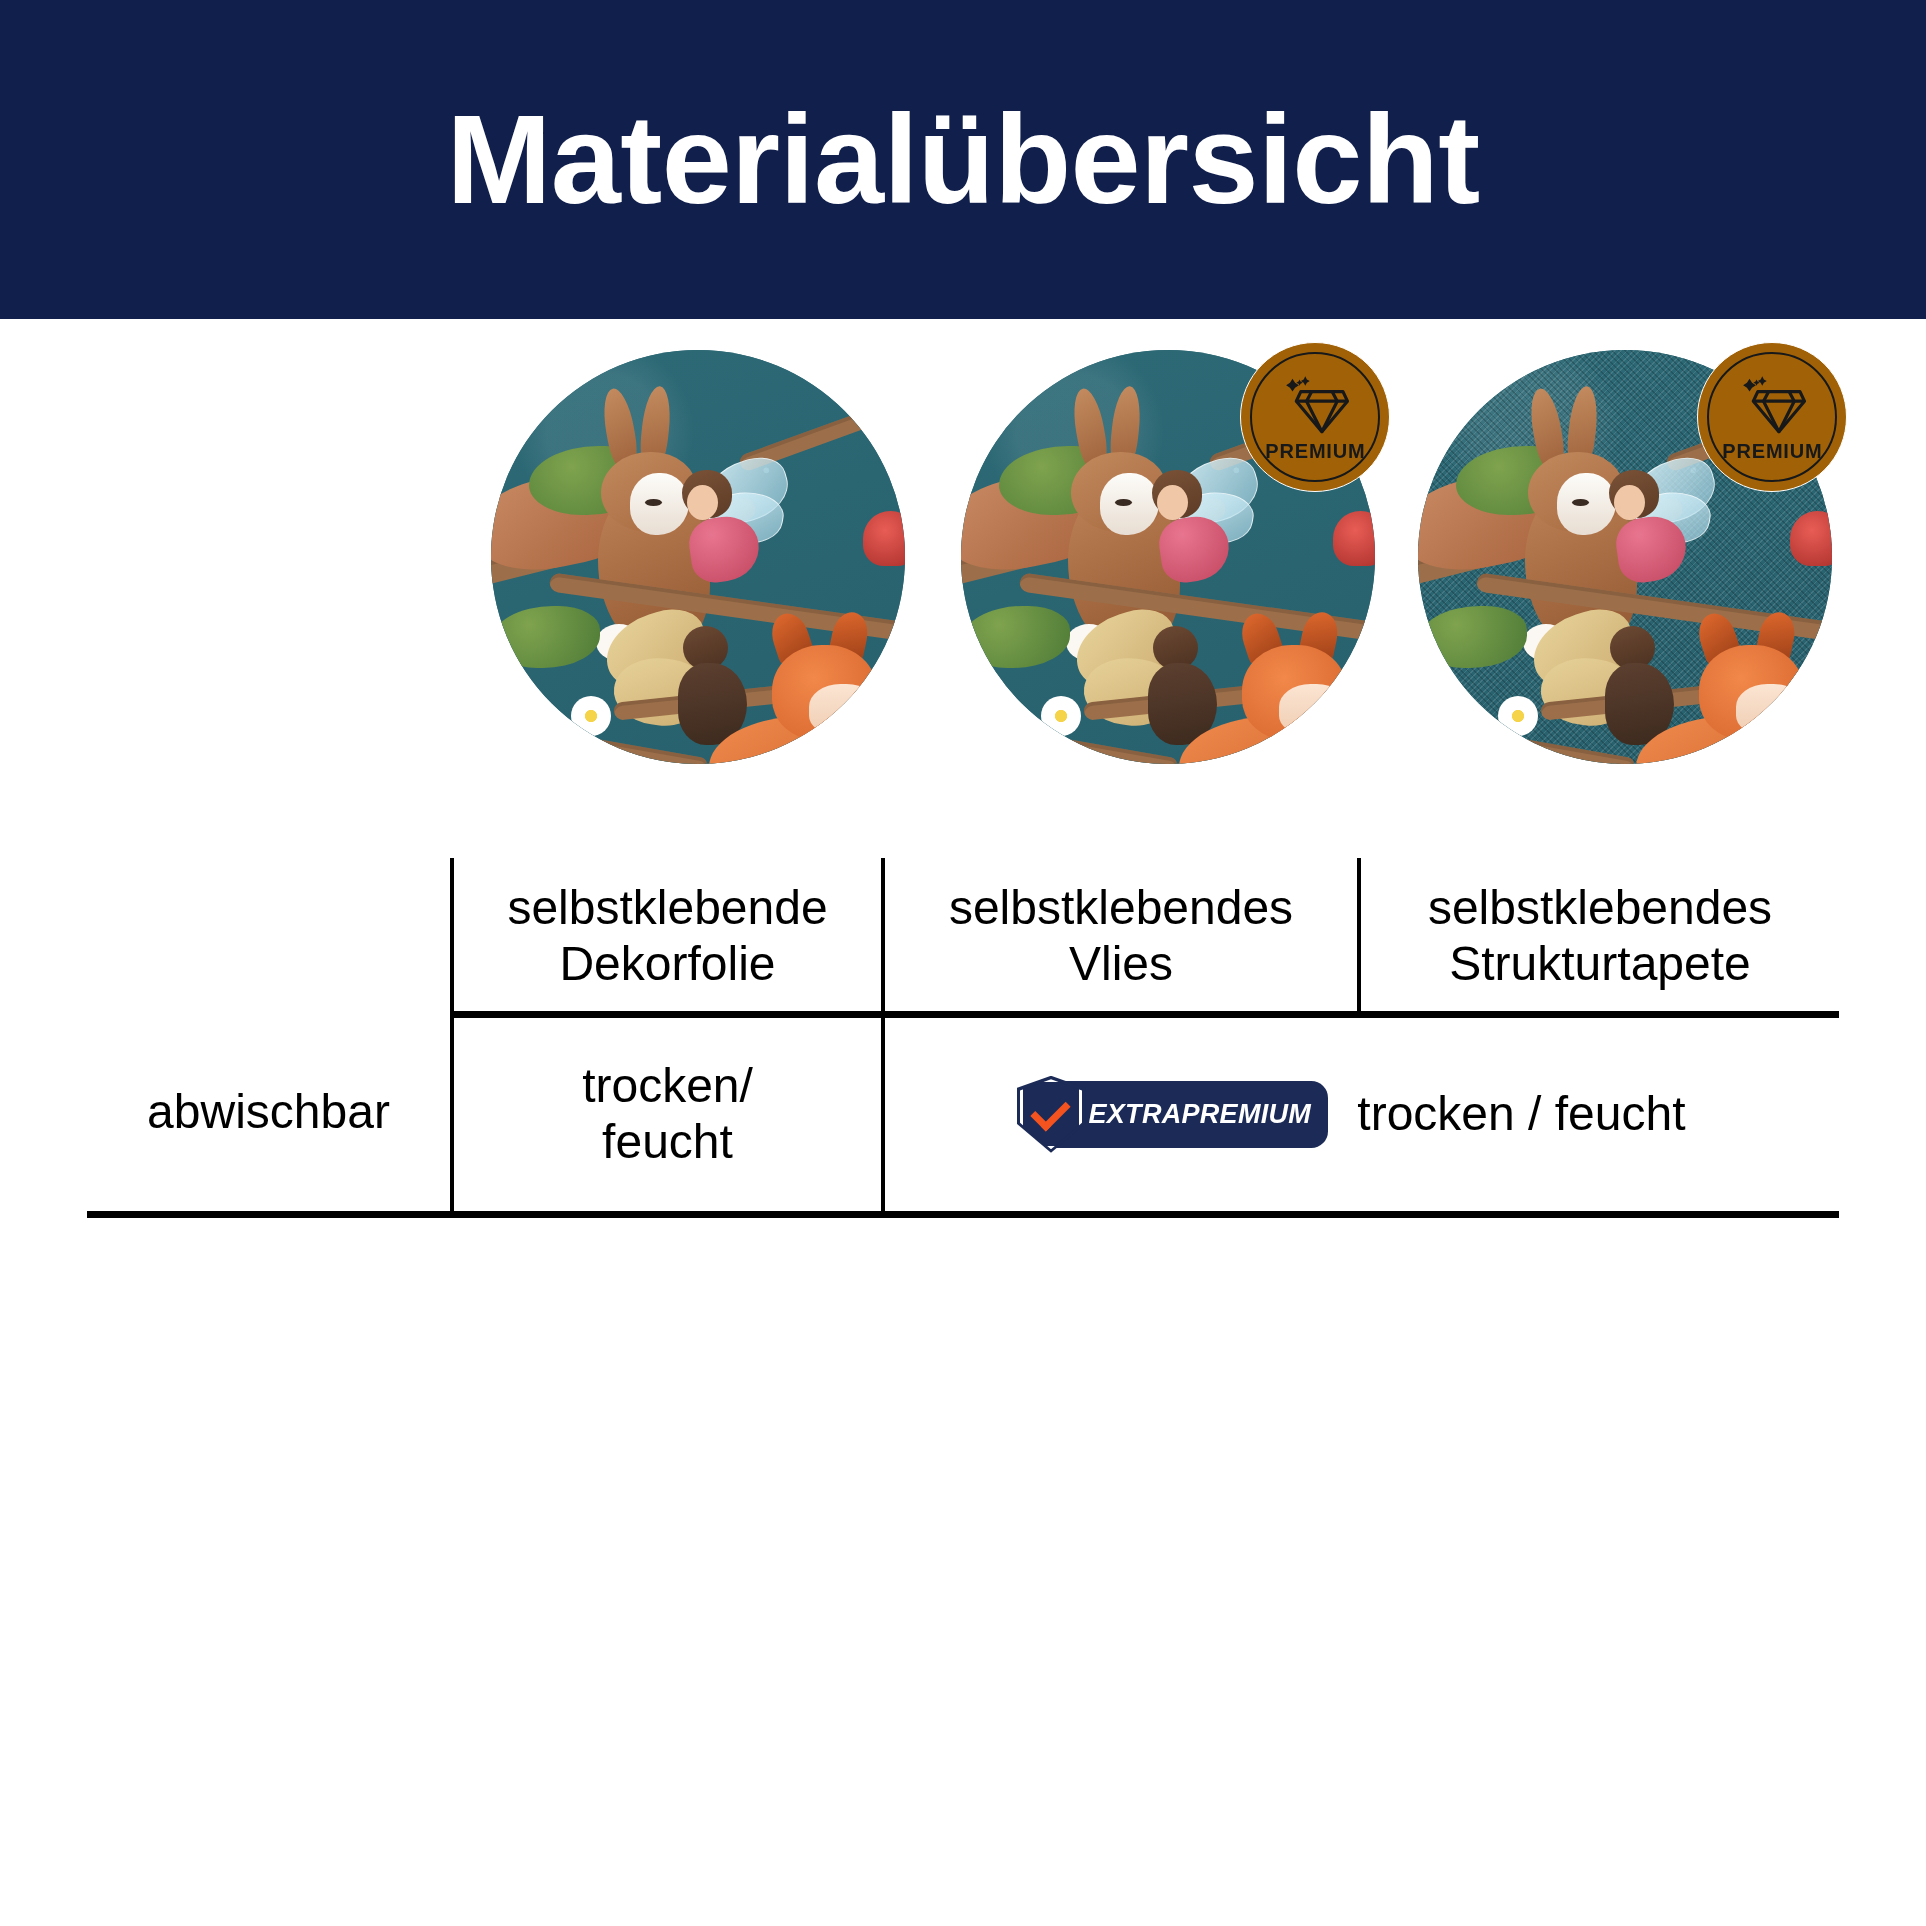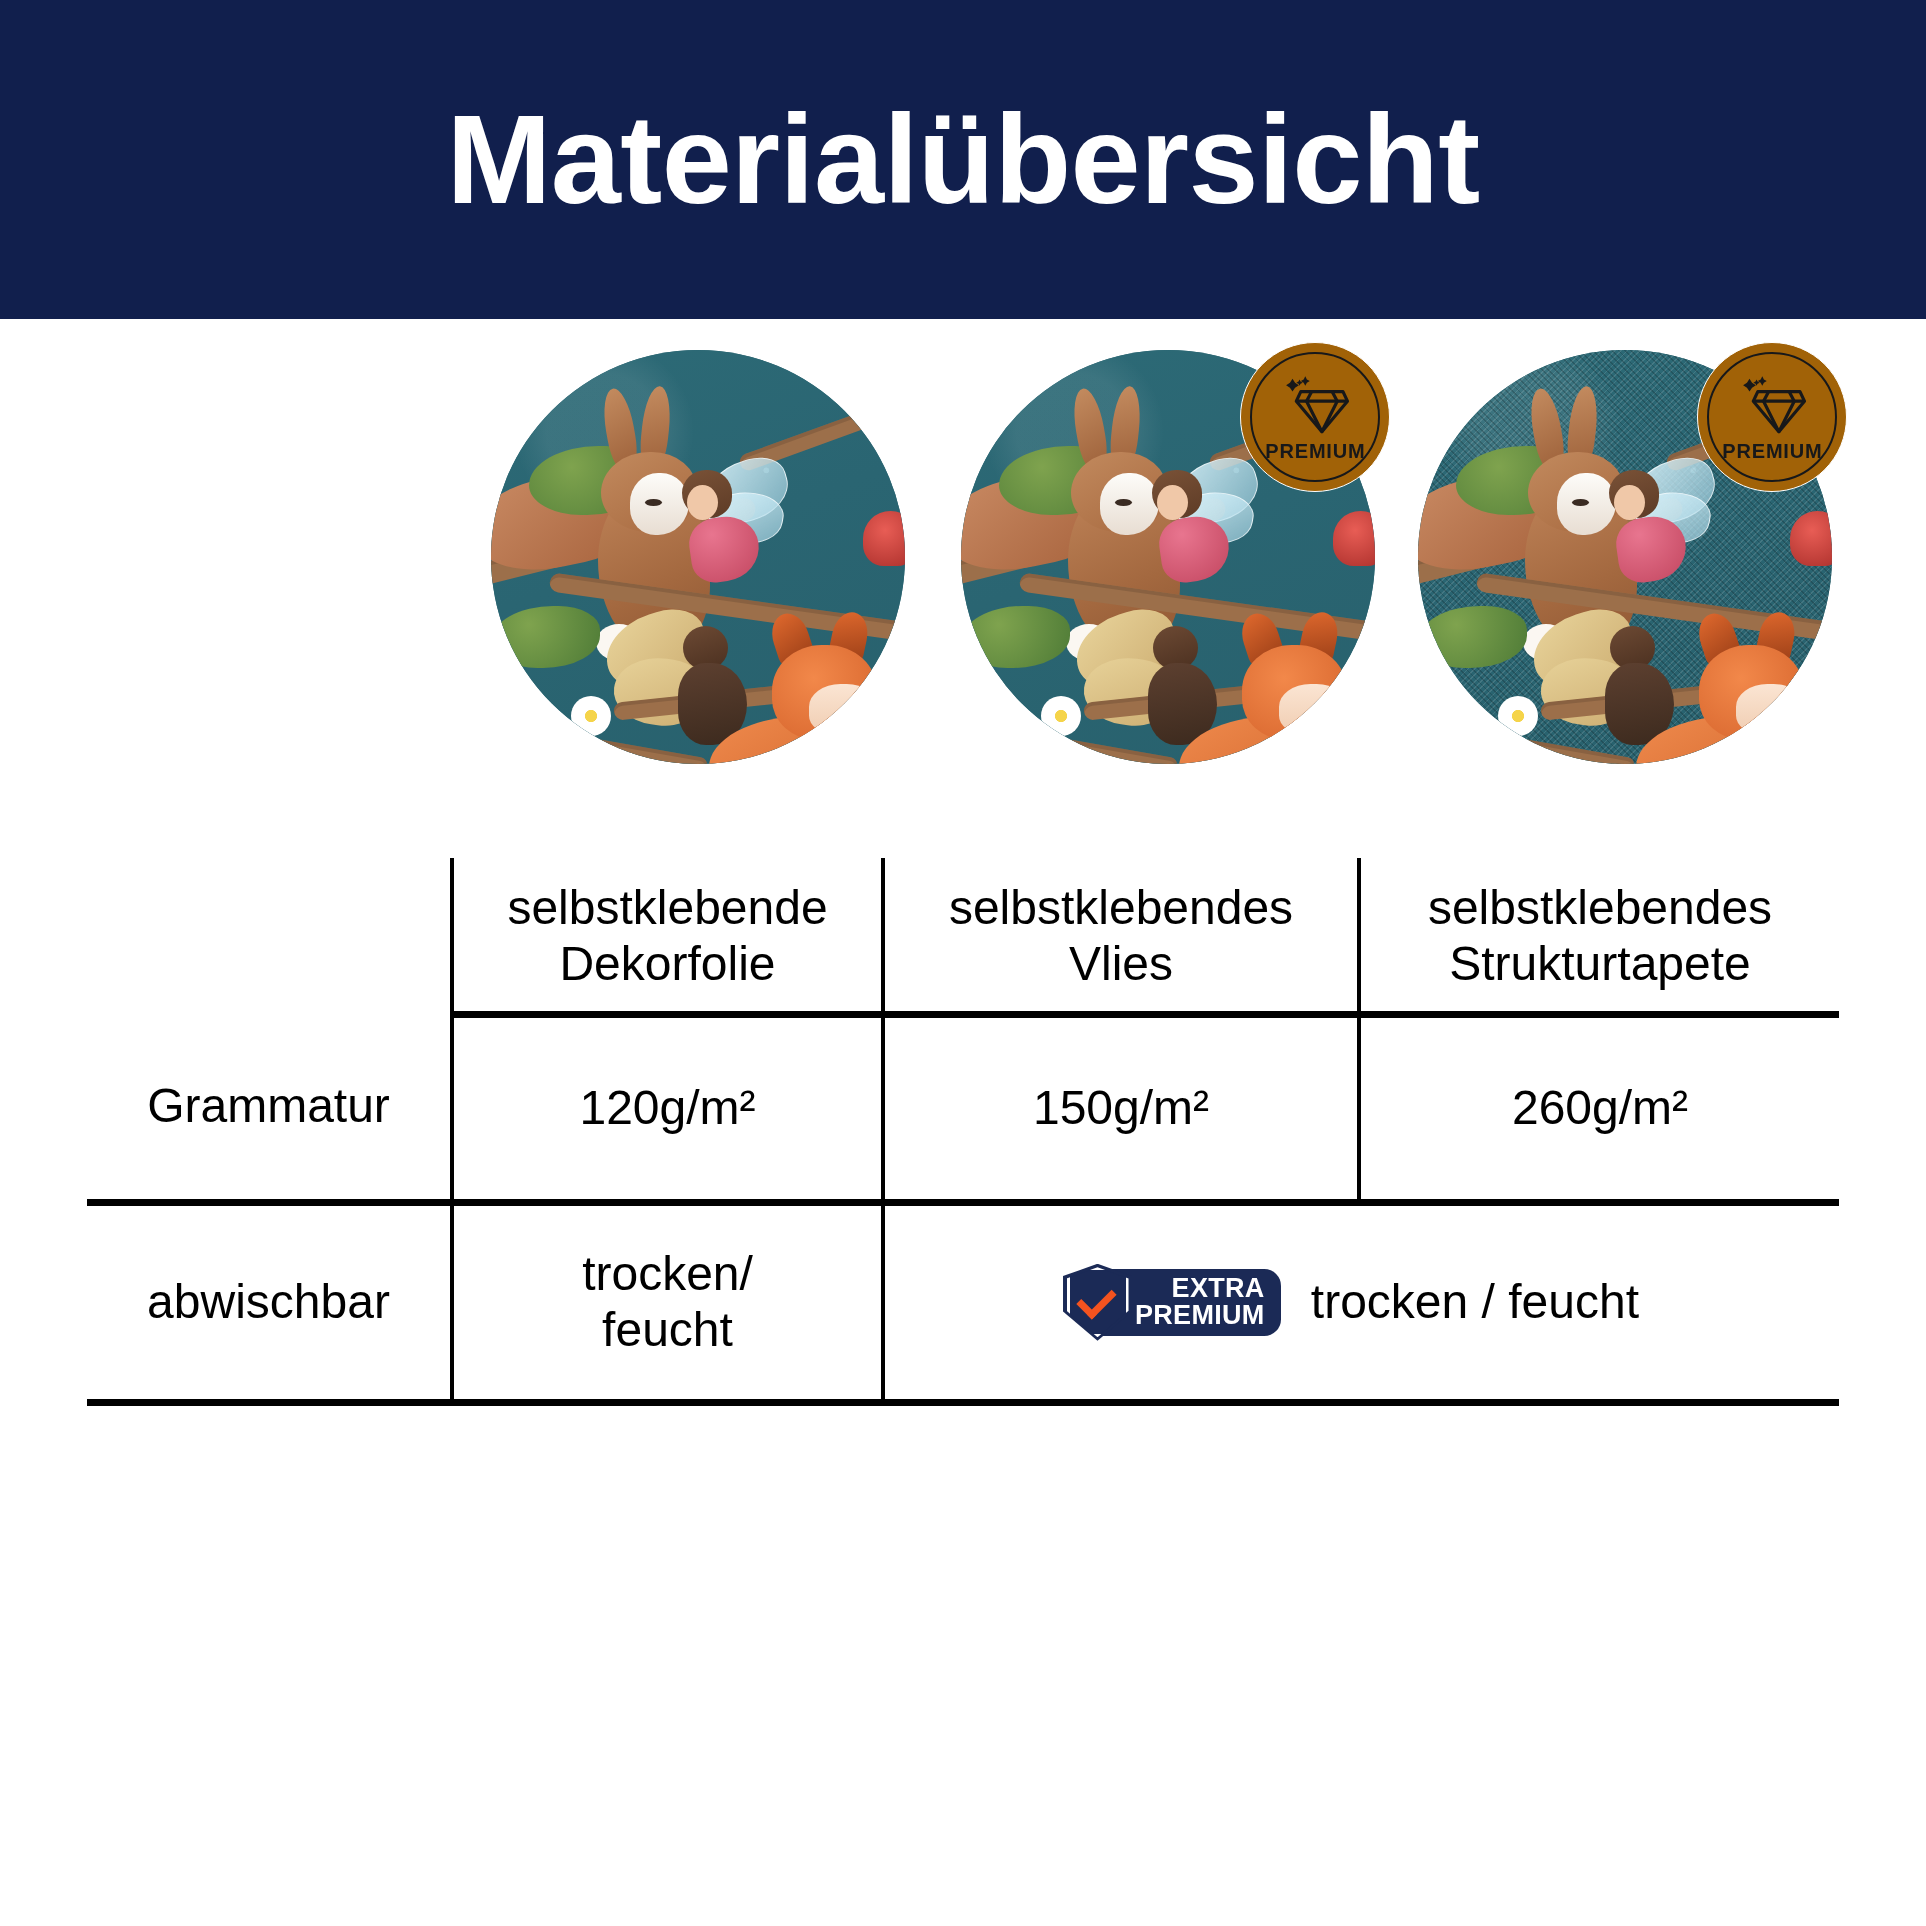--- a/index.html
+++ b/index.html
@@ -194,21 +194,21 @@
   }
   .shield-in{
     width:56px;height:64px;background:#1b2a56;border:3.2px solid #ffffff;
     clip-path:polygon(50% 0%,100% 16%,100% 62%,50% 100%,0% 62%,0% 16%);
     display:flex;align-items:center;justify-content:center;
   }
   .check{
     width:28px;height:15.4px;border-left:7px solid #f4531f;border-bottom:7px solid #f4531f;
     transform:rotate(-45deg) translate(1.3px,-2.6px);
   }
-  .robust-lines{display:flex;flex-direction:column;align-items:flex-end;line-height:1.02;}
+  .robust-lines{display:flex;flex-direction:row;align-items:flex-end;line-height:1.02;font-style:italic;}
   .robust-lines span{color:#ffffff;font-weight:bold;font-size:27px;letter-spacing:0.3px;}
 </style>
 </head>
 <body>
 
 <div class="page">
 
   <div class="banner">
     <div class="banner-title">Materialübersicht</div>
   </div>
@@ -380,26 +380,20 @@
       <tbody>
 
         <tr class="hrow">
           <td></td>
           <td class="vcell hline">selbstklebende Dekorfolie</td>
           <td class="vcell hline">selbstklebendes Vlies</td>
           <td class="vcell hline">selbstklebendes Strukturtapete</td>
         </tr>
 
 
-        <tr class="r">
-          <td class="lbl hline">Grammatur</td>
-          <td class="vcell hline">120g/m²</td>
-          <td class="vcell hline">150g/m²</td>
-          <td class="vcell hline">260g/m²</td>
-        </tr>
 
 
         <tr class="r3 hline-bottom">
           <td class="lbl">abwischbar</td>
           <td class="vcell" style="white-space:pre-line">trocken/
 feucht</td>
           <td class="vcell robust-cell" colspan="2">
             <div class="robust-flex">
               <span class="robust">
                 <span class="shield">

